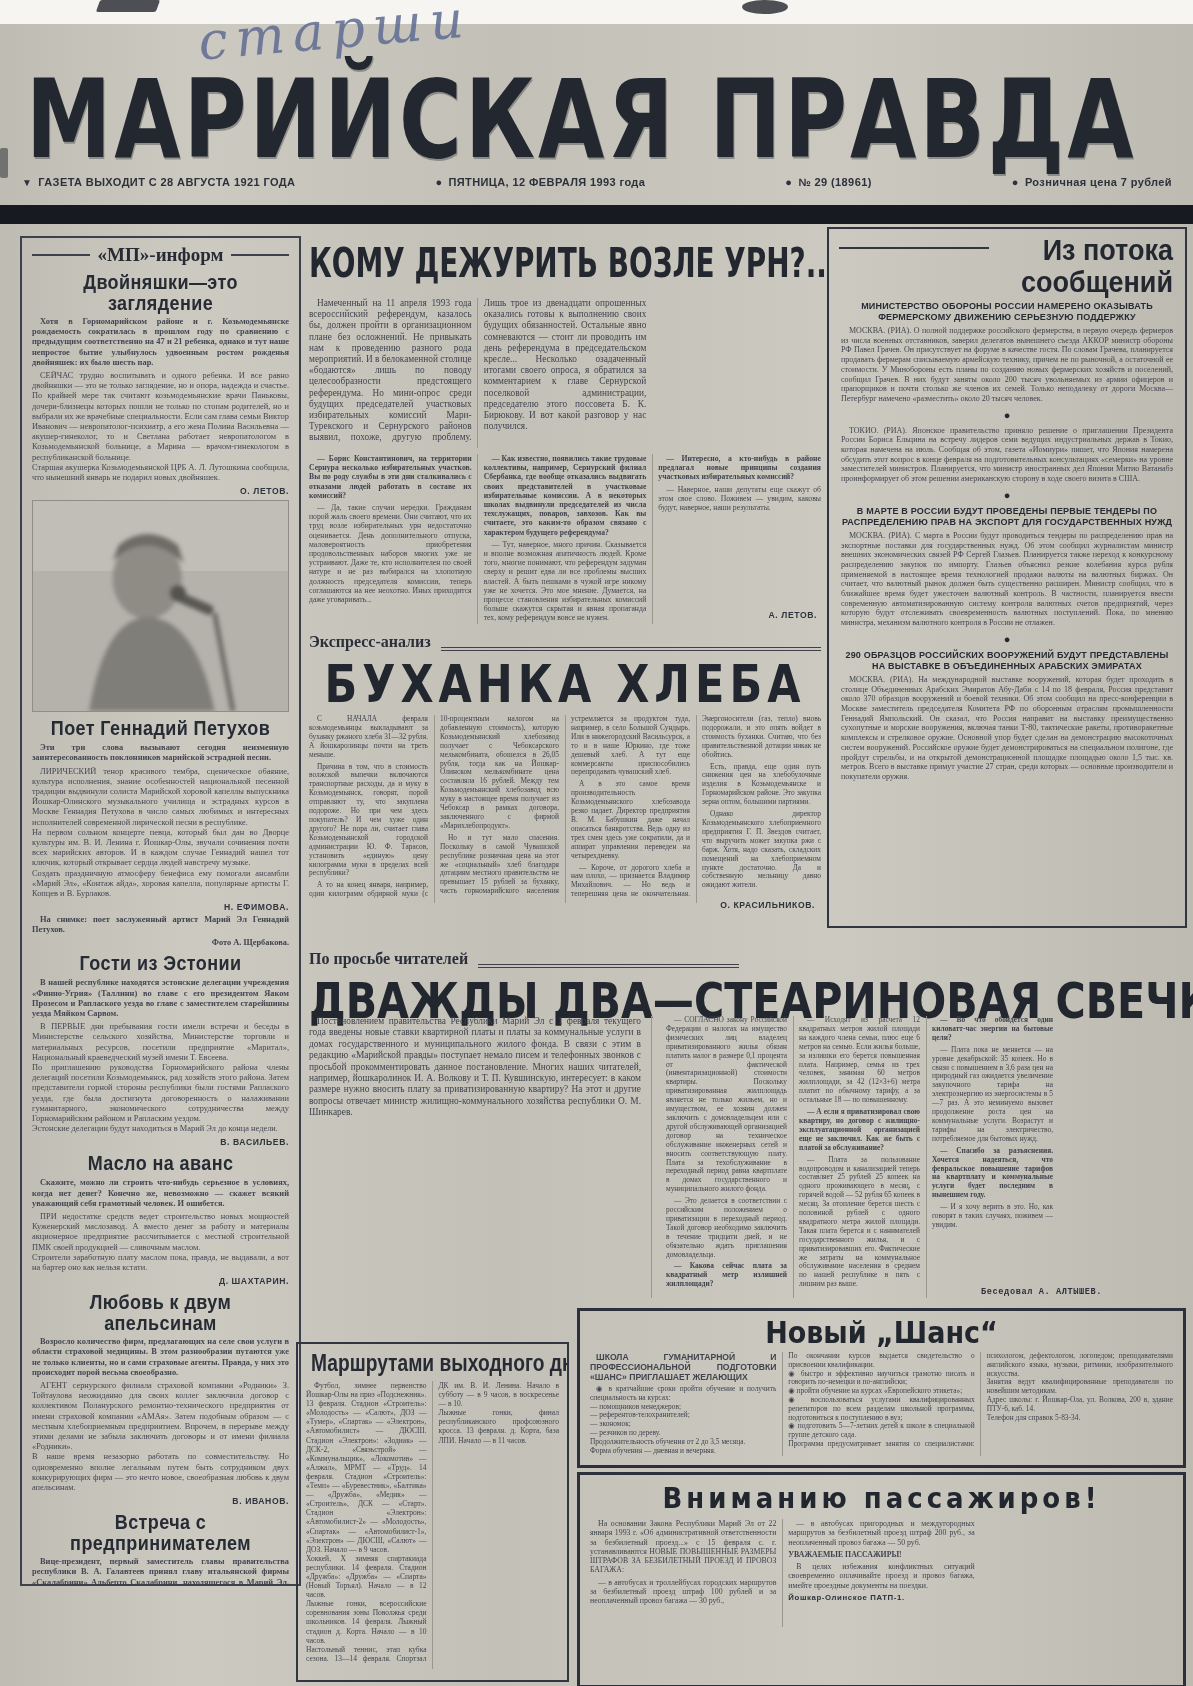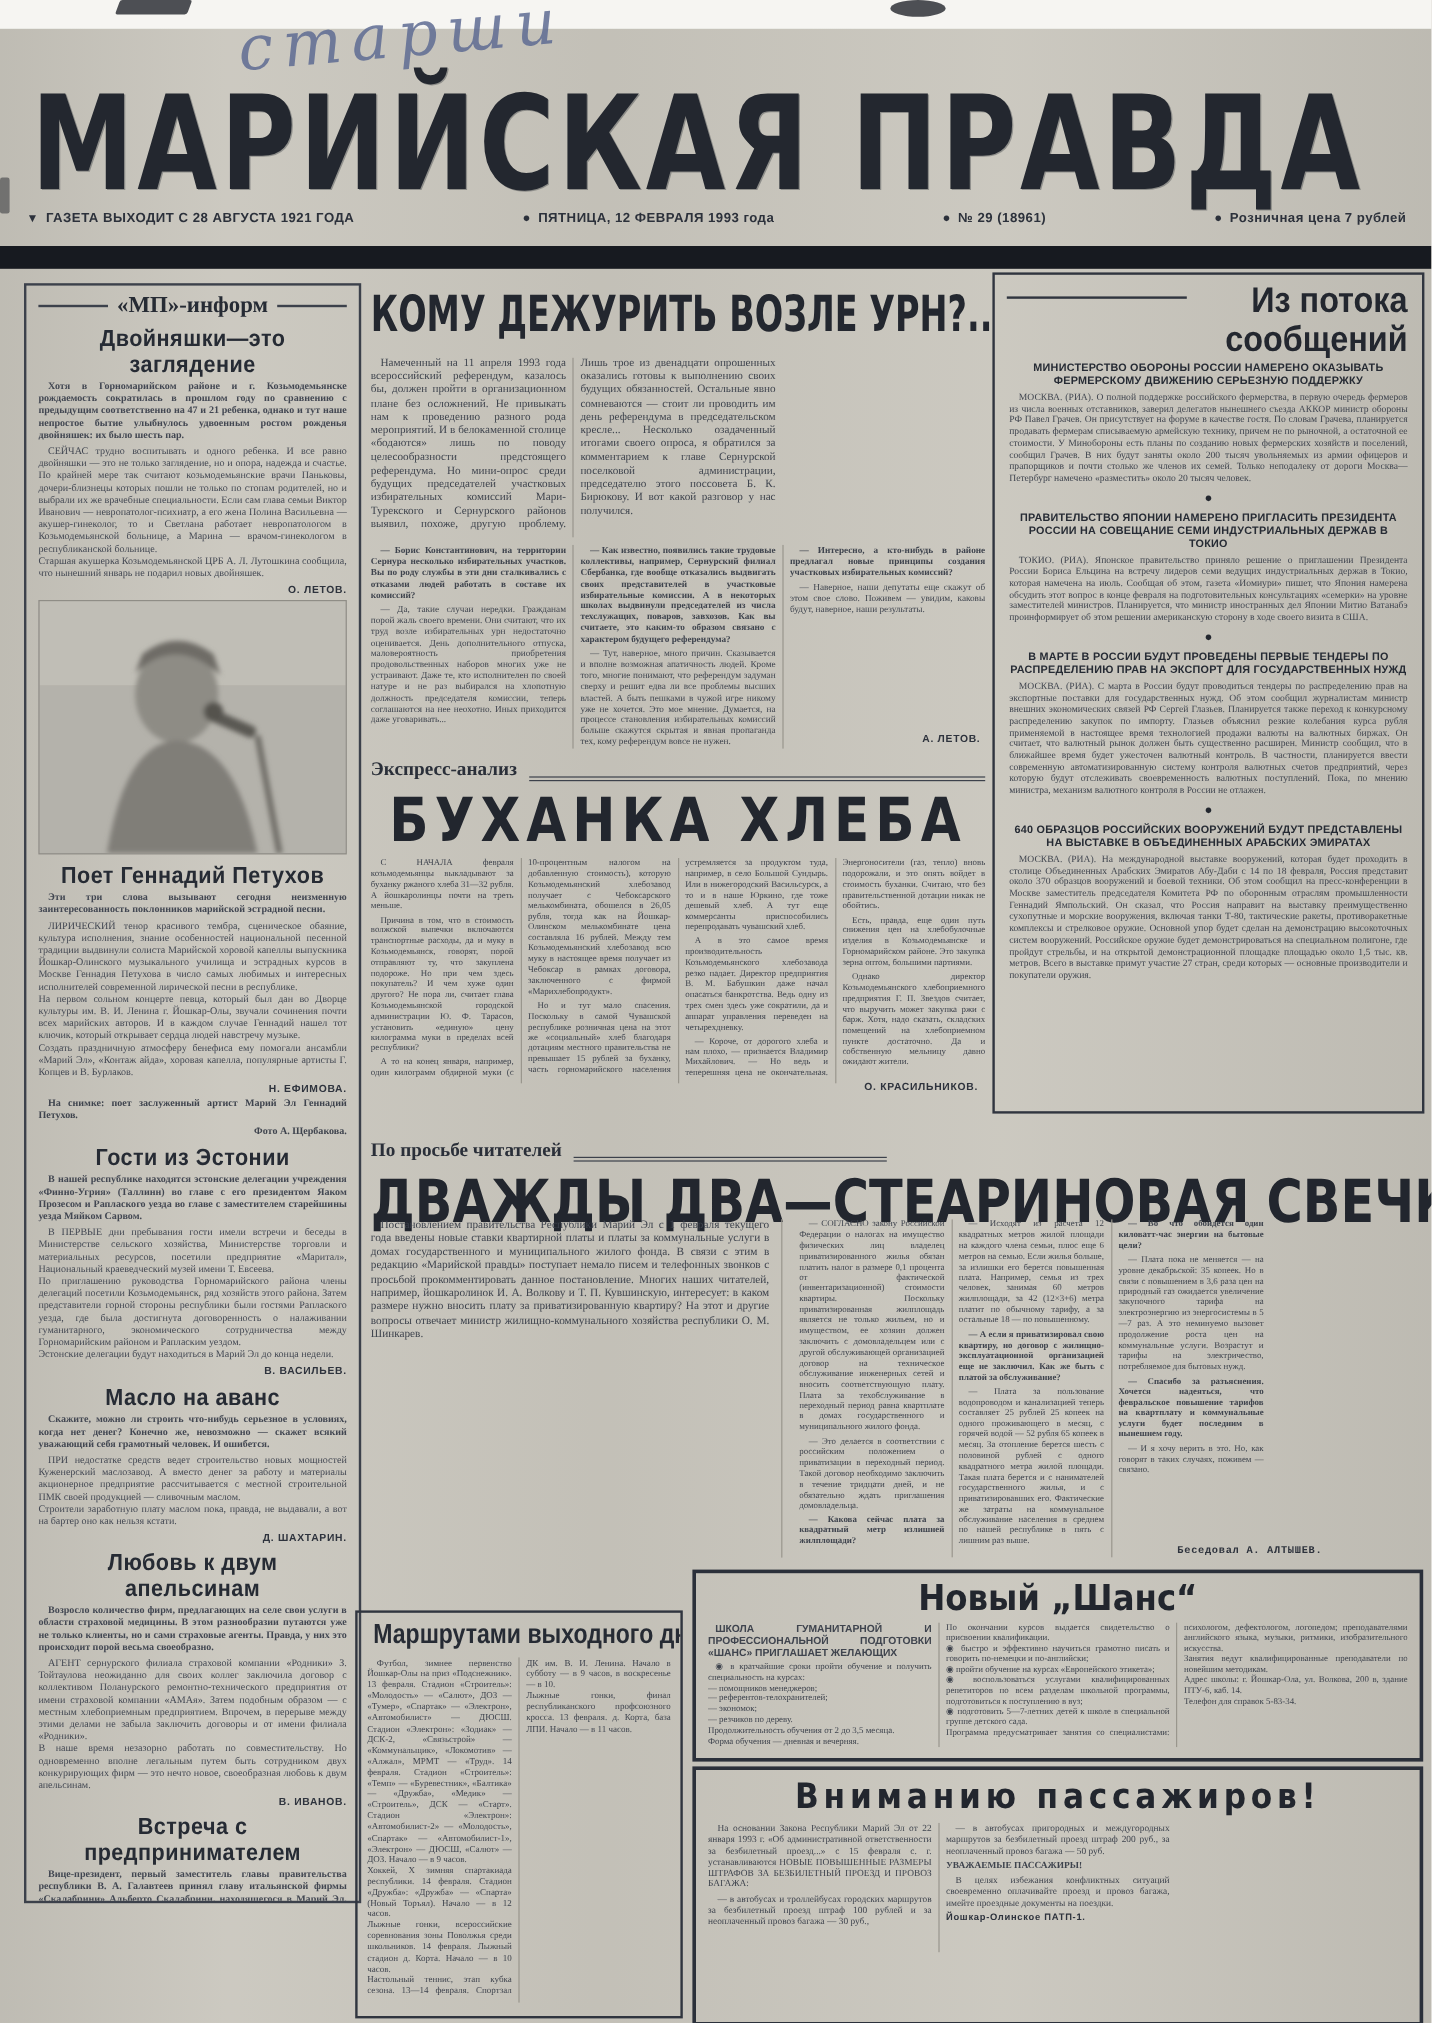--- a/index.html
+++ b/index.html
@@ -274,31 +274,30 @@
     <h2 class="news-title">
       <span>Из потока</span><br>
       <span>сообщений</span>
     </h2>
     <div class="news-item">
       <h4>МИНИСТЕРСТВО ОБОРОНЫ РОССИИ НАМЕРЕНО ОКАЗЫВАТЬ ФЕРМЕРСКОМУ ДВИЖЕНИЮ СЕРЬЕЗНУЮ ПОДДЕРЖКУ</h4>
       <p class="nbody">МОСКВА. (РИА). О полной поддержке российского фермерства, в первую очередь фермеров из числа военных отставников, заверил делегатов нынешнего съезда АККОР министр обороны РФ Павел Грачев. Он присутствует на форуме в качестве гостя. По словам Грачева, планируется продавать фермерам списываемую армейскую технику, причем не по рыночной, а остаточной ее стоимости. У Минобороны есть планы по созданию новых фермерских хозяйств и поселений, сообщил Грачев. В них будут заняты около 200 тысяч увольняемых из армии офицеров и прапорщиков и почти столько же членов их семей. Только неподалеку от дороги Москва—Петербург намечено «разместить» около 20 тысяч человек.</p>
     </div>
     <div class="sep">●</div>
     <div class="news-item">
-      <h4>ПРАВИТЕЛЬСТВО ЯПОНИИ НАМЕРЕНО ПРИГЛАСИТЬ ПРЕЗИДЕНТА РОССИИ НА СОВЕЩАНИЕ СЕМИ ИНДУСТРИАЛЬНЫХ ДЕРЖАВ В ТОКИО</h4>
       <p class="nbody">ТОКИО. (РИА). Японское правительство приняло решение о приглашении Президента России Бориса Ельцина на встречу лидеров семи ведущих индустриальных держав в Токио, которая намечена на июль. Сообщая об этом, газета «Иомиури» пишет, что Япония намерена обсудить этот вопрос в конце февраля на подготовительных консультациях «семерки» на уровне заместителей министров. Планируется, что министр иностранных дел Японии Митио Ватанабэ проинформирует об этом решении американскую сторону в ходе своего визита в США.</p>
     </div>
     <div class="sep">●</div>
     <div class="news-item">
       <h4>В МАРТЕ В РОССИИ БУДУТ ПРОВЕДЕНЫ ПЕРВЫЕ ТЕНДЕРЫ ПО РАСПРЕДЕЛЕНИЮ ПРАВ НА ЭКСПОРТ ДЛЯ ГОСУДАРСТВЕННЫХ НУЖД</h4>
       <p class="nbody">МОСКВА. (РИА). С марта в России будут проводиться тендеры по распределению прав на экспортные поставки для государственных нужд. Об этом сообщил журналистам министр внешних экономических связей РФ Сергей Глазьев. Планируется также переход к конкурсному распределению закупок по импорту. Глазьев объяснил резкие колебания курса рубля применяемой в настоящее время технологией продажи валюты на валютных биржах. Он считает, что валютный рынок должен быть существенно расширен. Министр сообщил, что в ближайшее время будет ужесточен валютный контроль. В частности, планируется ввести современную автоматизированную систему контроля валютных счетов предприятий, через которую будут отслеживать своевременность валютных поступлений. Пока, по мнению министра, механизм валютного контроля в России не отлажен.</p>
     </div>
     <div class="sep">●</div>
     <div class="news-item">
-      <h4>640 ОБРАЗЦОВ РОССИЙСКИХ ВООРУЖЕНИЙ БУДУТ ПРЕДСТАВЛЕНЫ НА ВЫСТАВКЕ В ОБЪЕДИНЕННЫХ АРАБСКИХ ЭМИРАТАХ</h4>
+      <h4>290 ОБРАЗЦОВ РОССИЙСКИХ ВООРУЖЕНИЙ БУДУТ ПРЕДСТАВЛЕНЫ НА ВЫСТАВКЕ В ОБЪЕДИНЕННЫХ АРАБСКИХ ЭМИРАТАХ</h4>
       <p class="nbody">МОСКВА. (РИА). На международной выставке вооружений, которая будет проходить в столице Объединенных Арабских Эмиратов Абу-Даби с 14 по 18 февраля, Россия представит около 370 образцов вооружений и боевой техники. Об этом сообщил на пресс-конференции в Москве заместитель председателя Комитета РФ по оборонным отраслям промышленности Геннадий Ямпольский. Он сказал, что Россия направит на выставку преимущественно сухопутные и морские вооружения, включая танки Т-80, тактические ракеты, противоракетные комплексы и стрелковое оружие. Основной упор будет сделан на демонстрацию высокоточных систем вооружений. Российское оружие будет демонстрироваться на специальном полигоне, где пройдут стрельбы, и на открытой демонстрационной площадке площадью около 1,5 тыс. кв. метров. Всего в выставке примут участие 27 стран, среди которых — основные производители и покупатели оружия.</p>
     </div>
   </section>
 
   <section class="block candle">
     <div class="kicker">
       <span>По просьбе читателей</span>
         <span class="rule"></span>
     </div>
     <h2 class="candle-title">ДВАЖДЫ ДВА—СТЕАРИНОВАЯ СВЕЧКА</h2>
@@ -309,21 +308,21 @@
       <div class="candle-body cols">
         <p>— СОГЛАСНО закону Российской Федерации о налогах на имущество физических лиц владелец приватизированного жилья обязан платить налог в размере 0,1 процента от фактической (инвентаризационной) стоимости квартиры. Поскольку приватизированная жилплощадь является не только жильем, но и имуществом, ее хозяин должен заключить с домовладельцем или с другой обслуживающей организацией договор на техническое обслуживание инженерных сетей и вносить соответствующую плату. Плата за техобслуживание в переходный период равна квартплате в домах государственного и муниципального жилого фонда.</p>
         <p>— Это делается в соответствии с российским положением о приватизации в переходный период. Такой договор необходимо заключить в течение тридцати дней, и не обязательно ждать приглашения домовладельца.</p>
         <p class="q">— Какова сейчас плата за квадратный метр излишней жилплощади?</p>
         <p>— Исходят из расчета 12 квадратных метров жилой площади на каждого члена семьи, плюс еще 6 метров на семью. Если жилья больше, за излишки его берется повышенная плата. Например, семья из трех человек, занимая 60 метров жилплощади, за 42 (12×3+6) метра платит по обычному тарифу, а за остальные 18 — по повышенному.</p>
         <p class="q">— А если я приватизировал свою квартиру, но договор с жилищно-эксплуатационной организацией еще не заключил. Как же быть с платой за обслуживание?</p>
         <p>— Плата за пользование водопроводом и канализацией теперь составляет 25 рублей 25 копеек на одного проживающего в месяц, с горячей водой — 52 рубля 65 копеек в месяц. За отопление берется шесть с половиной рублей с одного квадратного метра жилой площади. Такая плата берется и с нанимателей государственного жилья, и с приватизировавших его. Фактические же затраты на коммунальное обслуживание населения в среднем по нашей республике в пять с лишним раз выше.</p>
         <p class="q">— Во что обойдется один киловатт-час энергии на бытовые цели?</p>
         <p>— Плата пока не меняется — на уровне декабрьской: 35 копеек. Но в связи с повышением в 3,6 раза цен на природный газ ожидается увеличение закупочного тарифа на электроэнергию из энергосистемы в 5—7 раз. А это неминуемо вызовет продолжение роста цен на коммунальные услуги. Возрастут и тарифы на электричество, потребляемое для бытовых нужд.</p>
         <p class="q">— Спасибо за разъяснения. Хочется надеяться, что февральское повышение тарифов на квартплату и коммунальные услуги будет последним в нынешнем году.</p>
-        <p>— И я хочу верить в это. Но, как говорят в таких случаях, поживем — связано.</p>
+        <p>— И я хочу верить в это. Но, как говорят в таких случаях, поживем — увидим.</p>
       </div>
     </div>
     <p class="byline candle-byline">Беседовал А. АЛТЫШЕВ.</p>
   </section>
 
   <section class="block weekend">
     <h2>Маршрутами выходного дня</h2>
     <div class="wbody cols">
       <p>Футбол, зимнее первенство Йошкар-Олы на приз «Подснежник». 13 февраля. Стадион «Строитель»: «Молодость» — «Салют», ДОЗ — «Тумер», «Спартак» — «Электрон», «Автомобилист» — ДЮСШ. Стадион «Электрон»: «Зодиак» — ДСК-2, «Связьстрой» — «Коммунальщик», «Локомотив» — «Алжал», МРМТ — «Труд». 14 февраля. Стадион «Строитель»: «Темп» — «Буревестник», «Балтика» — «Дружба», «Медик» — «Строитель», ДСК — «Старт». Стадион «Электрон»: «Автомобилист-2» — «Молодость», «Спартак» — «Автомобилист-1», «Электрон» — ДЮСШ, «Салют» — ДОЗ. Начало — в 9 часов.
 Хоккей, X зимняя спартакиада республики. 14 февраля. Стадион «Дружба»: «Дружба» — «Спарта» (Новый Торъял). Начало — в 12 часов.

